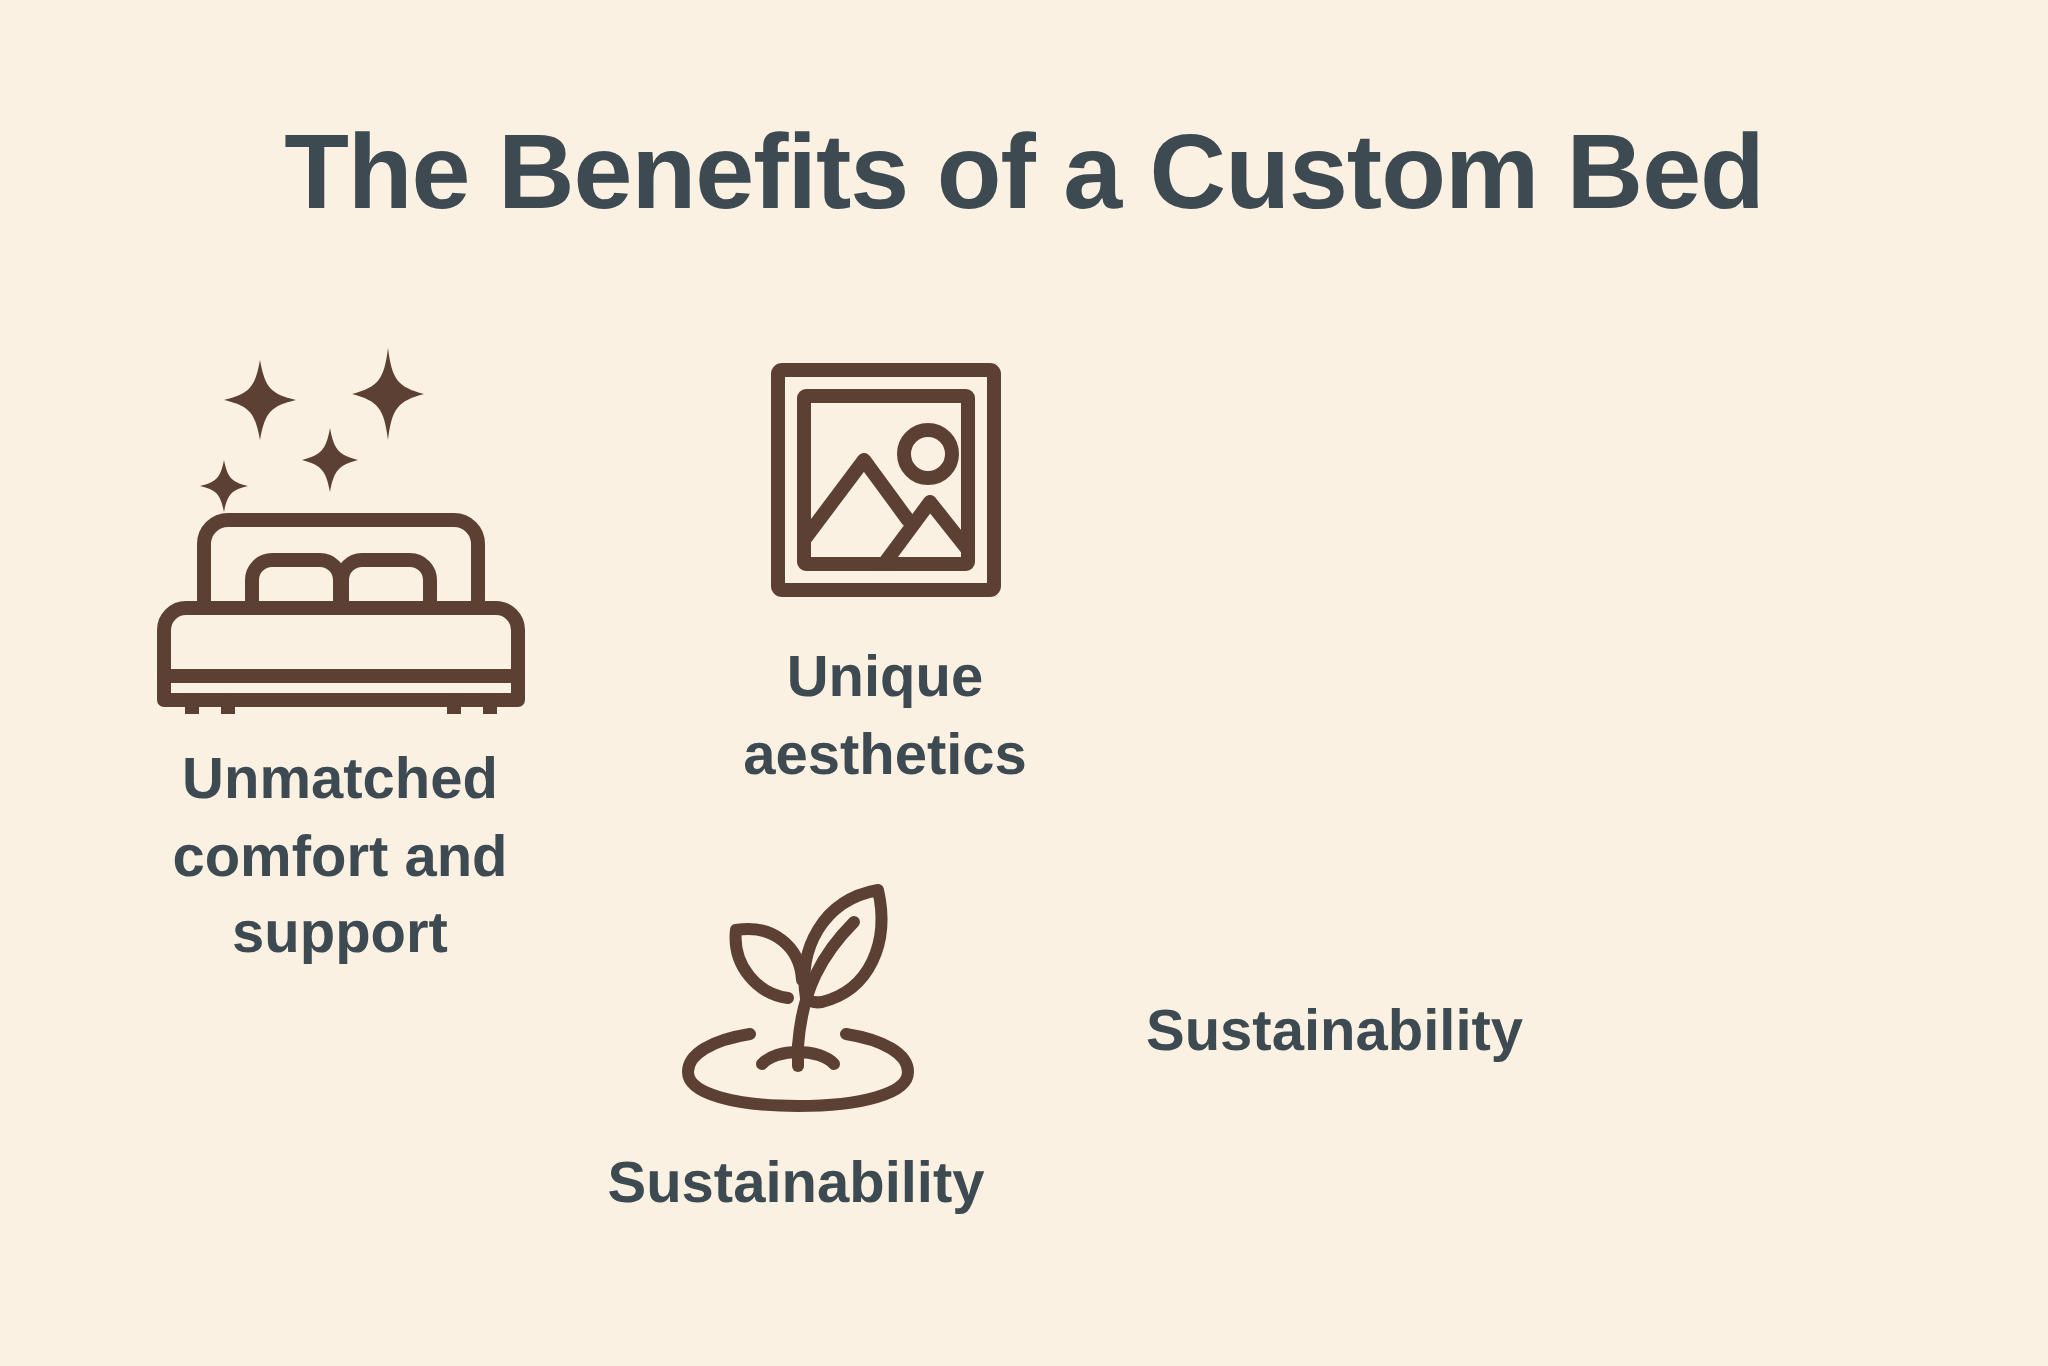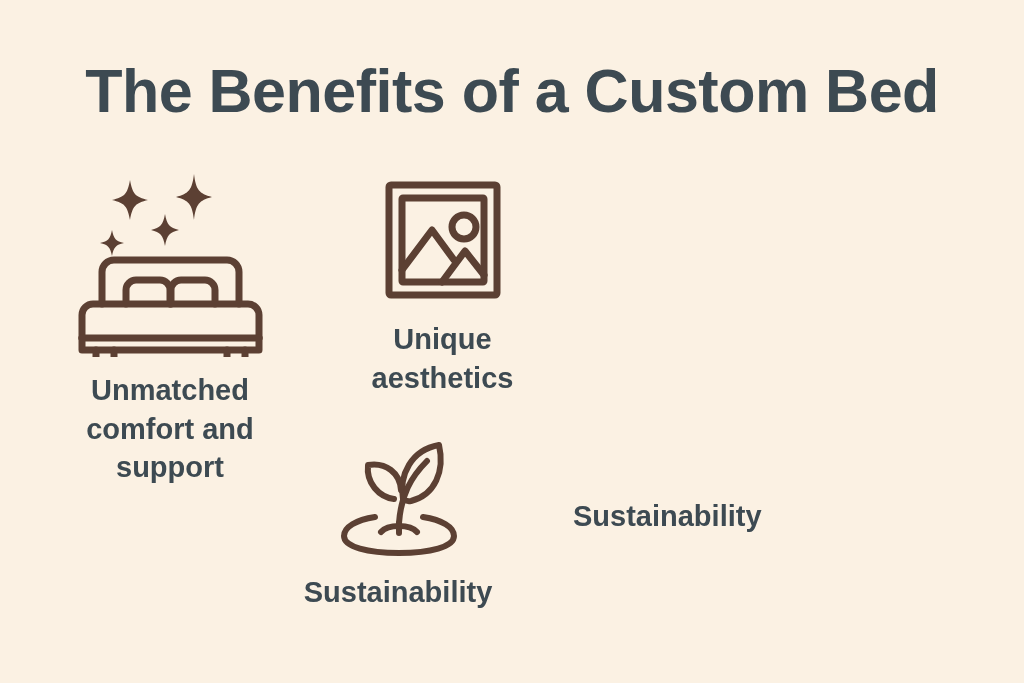--- a/index.html
+++ b/index.html
@@ -20,21 +20,21 @@
     width: 1024px;
     height: 683px;
     background: #fbf1e3;
   }
   .title {
     position: absolute;
     left: 0;
     top: 58px;
     width: 1024px;
     text-align: center;
-    font-size: 61px;
+    font-size: 53px;
     font-weight: 700;
     letter-spacing: -0.5px;
     color: #3d4a52;
     line-height: 1.1;
     white-space: nowrap;
   }
   .benefit {
     position: absolute;
     display: flex;
     flex-direction: column;

